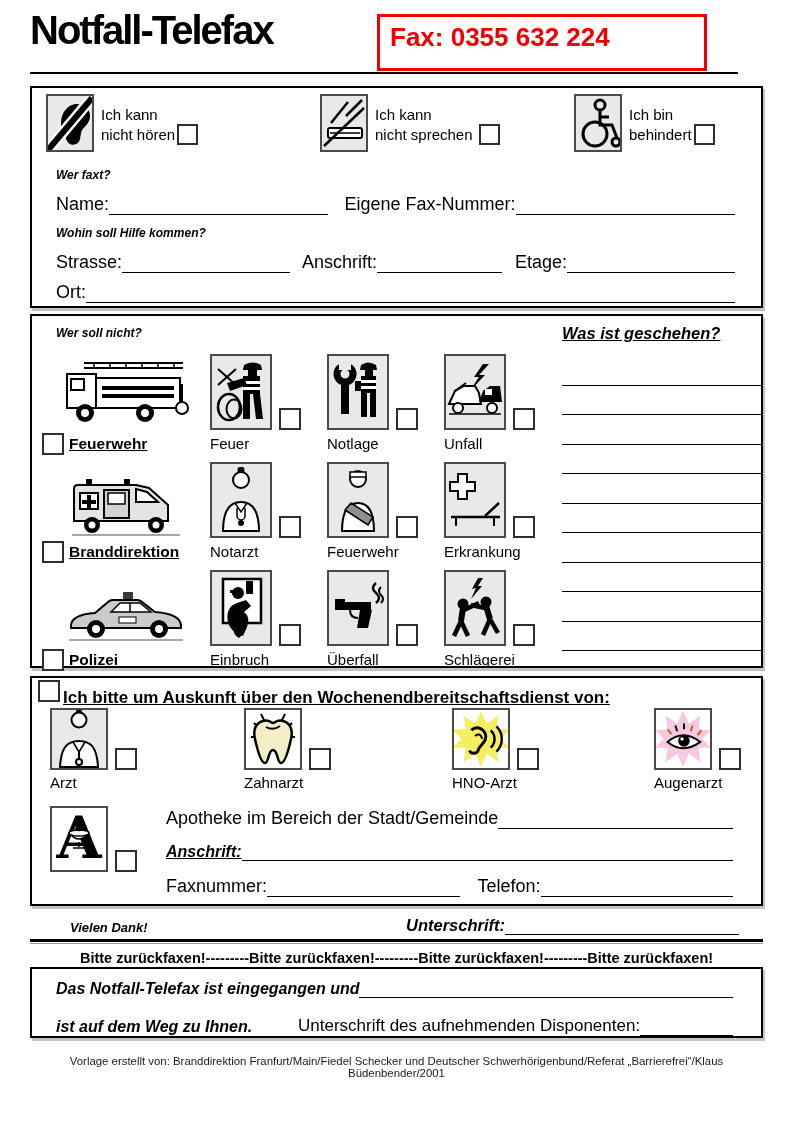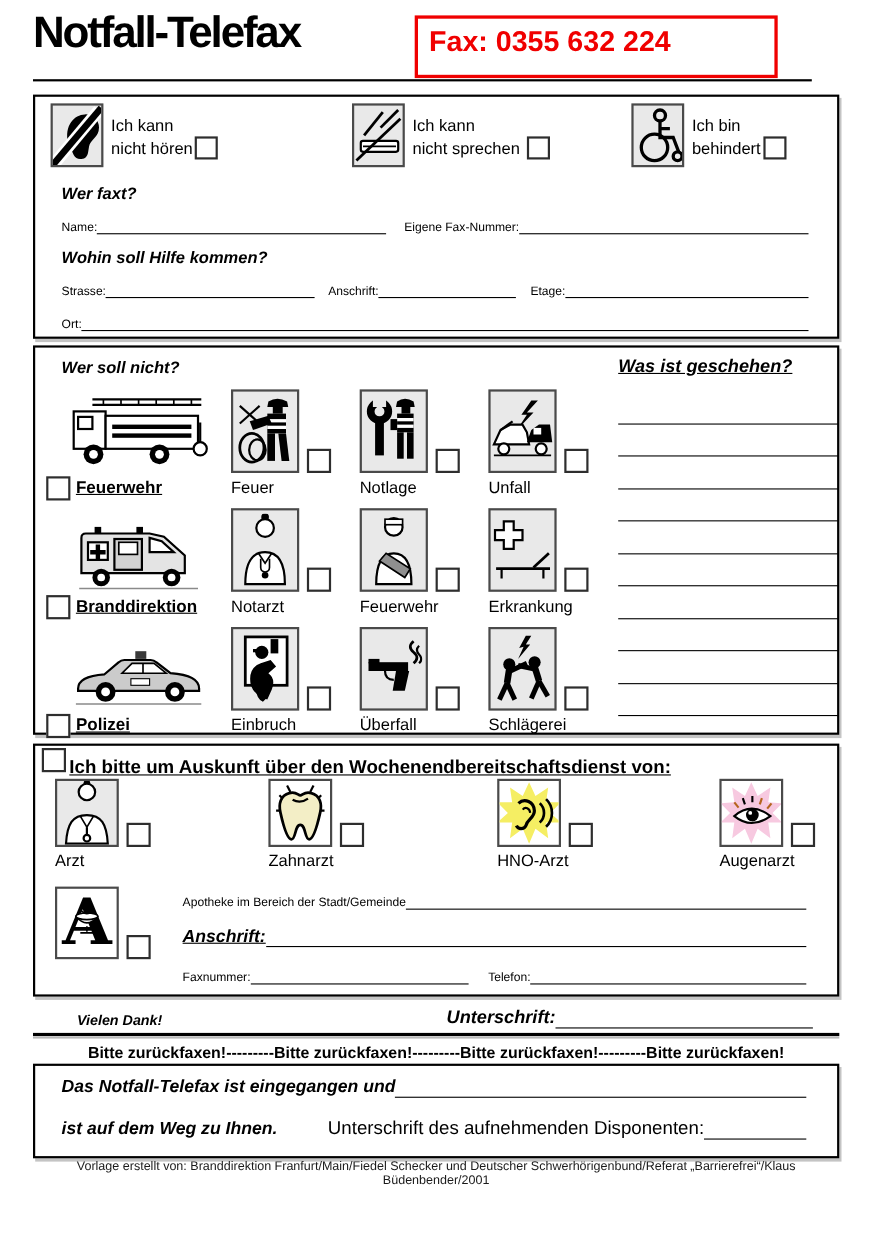--- a/index.html
+++ b/index.html
@@ -13,24 +13,24 @@
   .title { left:30px; top:8px; font-size:40px; font-weight:bold; letter-spacing:-2px; }
   .fax-box { left:377px; top:14px; width:330px; height:57px; border:3px solid #f00000;
              color:#f00000; font-size:26px; font-weight:bold; padding:5px 10px; }
   .title-rule { left:30px; top:72px; width:708px; border-top:2px solid #000; }
 
   
   .box { border:2px solid #000; background:#fff; box-shadow:2px 3px 0 #c4c4c4; }
   .box1 { left:30px; top:86px;  width:733px; height:222px; }
   .box2 { left:30px; top:314px; width:733px; height:354px; }
   .box3 { left:30px; top:676px; width:733px; height:230px; }
-  .box4 { left:30px; top:967px; width:733px; height:86px; }
-
-  .h2 { font-size:15px; font-weight:bold; font-style:italic; }
-  .lbl { font-size:11px; }
+  .box4 { left:30px; top:967px; width:733px; height:71px; }
+
+  .h2 { font-size:12px; font-weight:bold; font-style:italic; }
+  .lbl { font-size:18px; }
   .frow { display:flex; align-items:flex-end; font-size:15.5px; }
   .frow .lbl { white-space:nowrap; }
   .fill { border-bottom:1.5px solid #000; height:19px; flex:1; min-width:20px; }
   .cb { display:inline-block; width:22px; height:22px; border:2px solid #2e2e2e; background:#fff; flex:none; }
 
   
   .abil { top:6px; display:flex; gap:7px; }
   .abil .tile { width:48px; height:58px; }
   .abil .txt { font-size:15px; line-height:19px; padding-top:11px; white-space:nowrap; }
   .abil .cb { width:21px; height:21px; vertical-align:-5px; margin-left:2px; }

